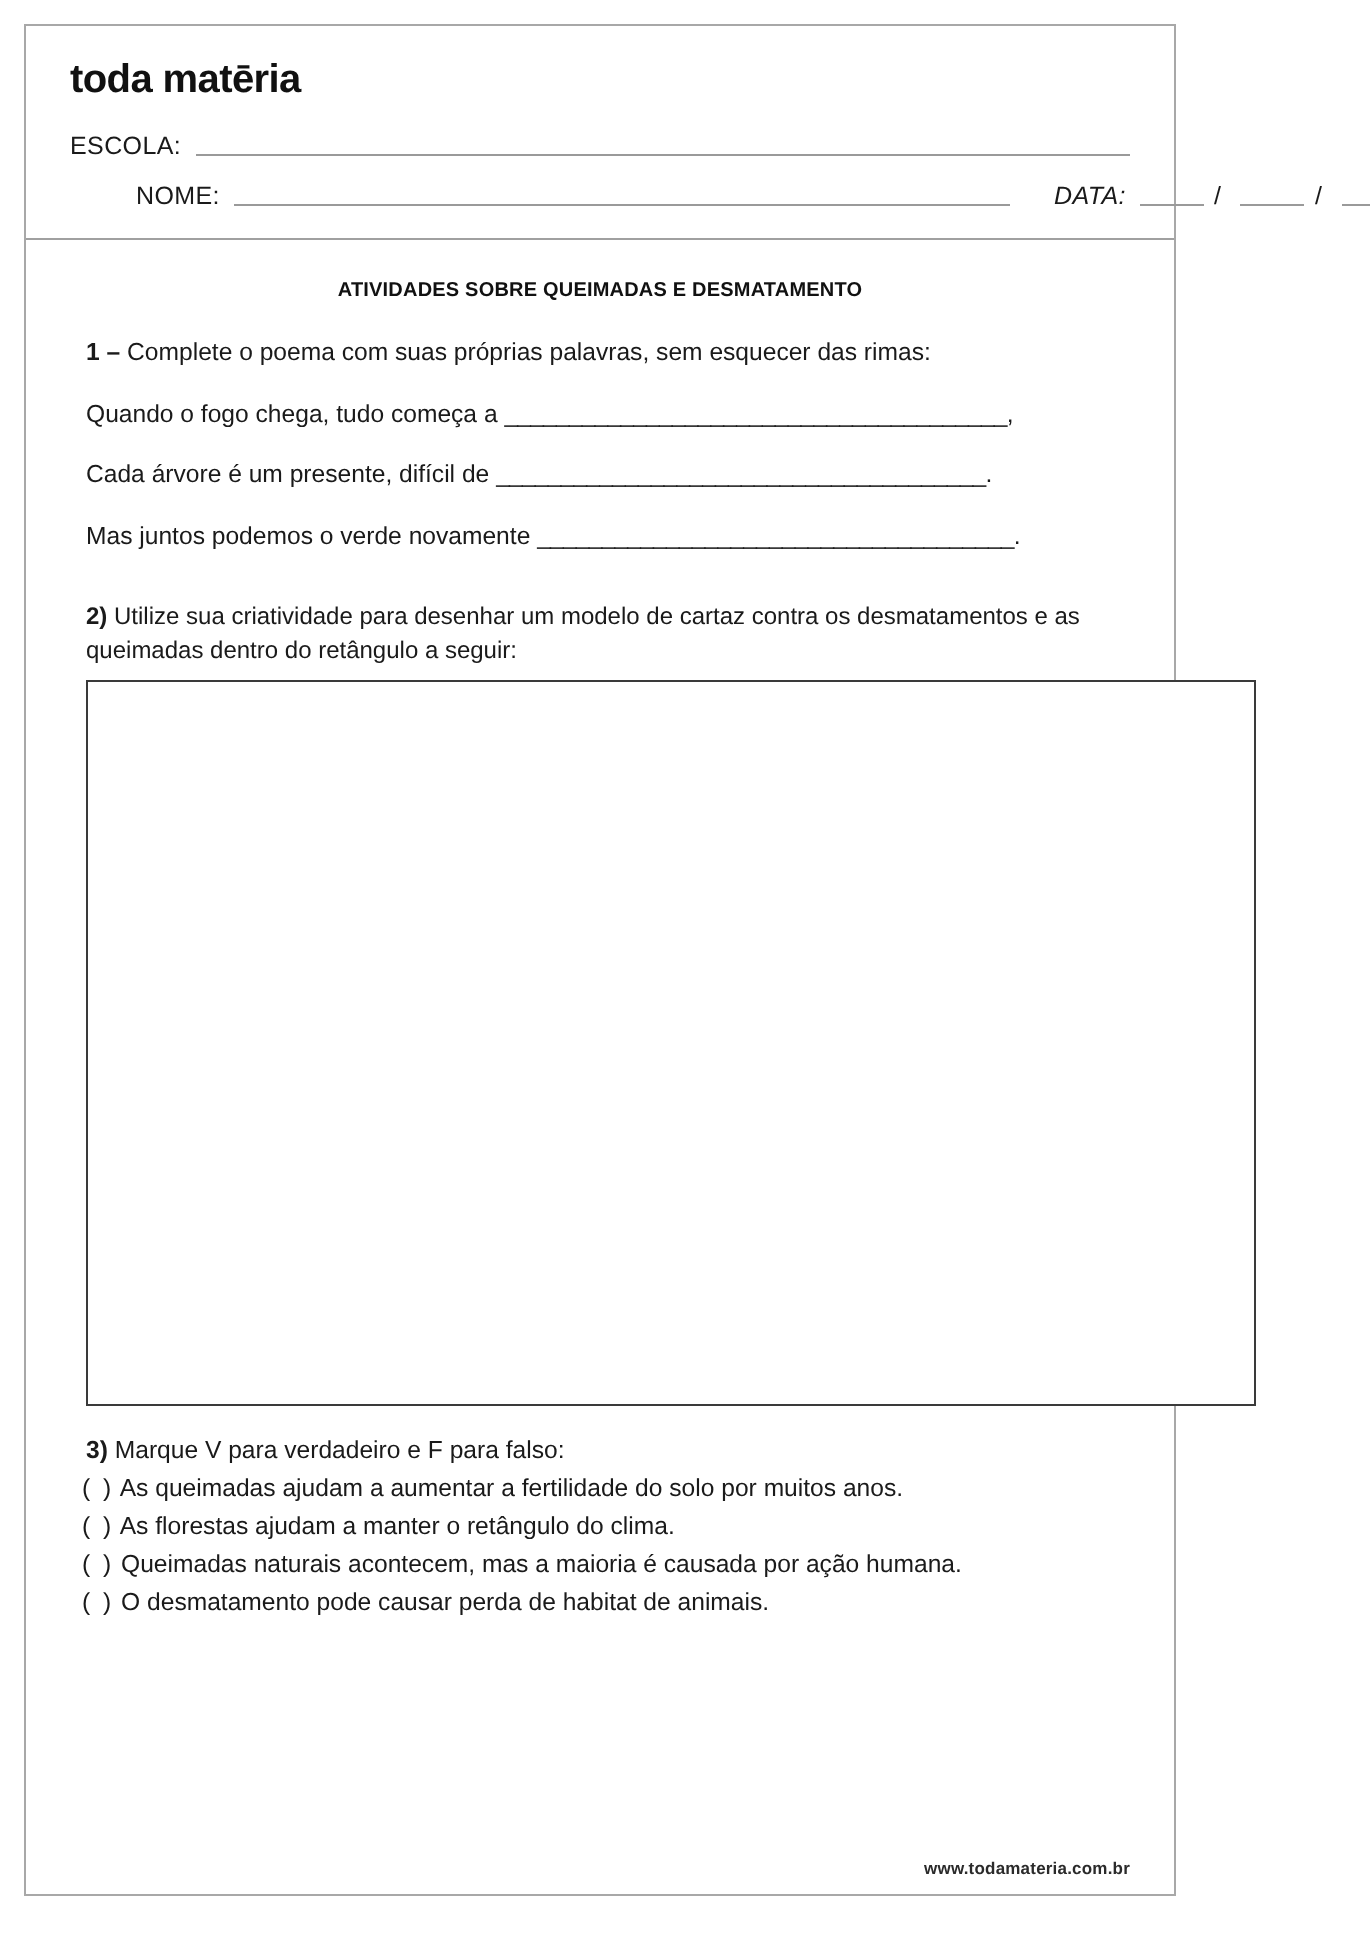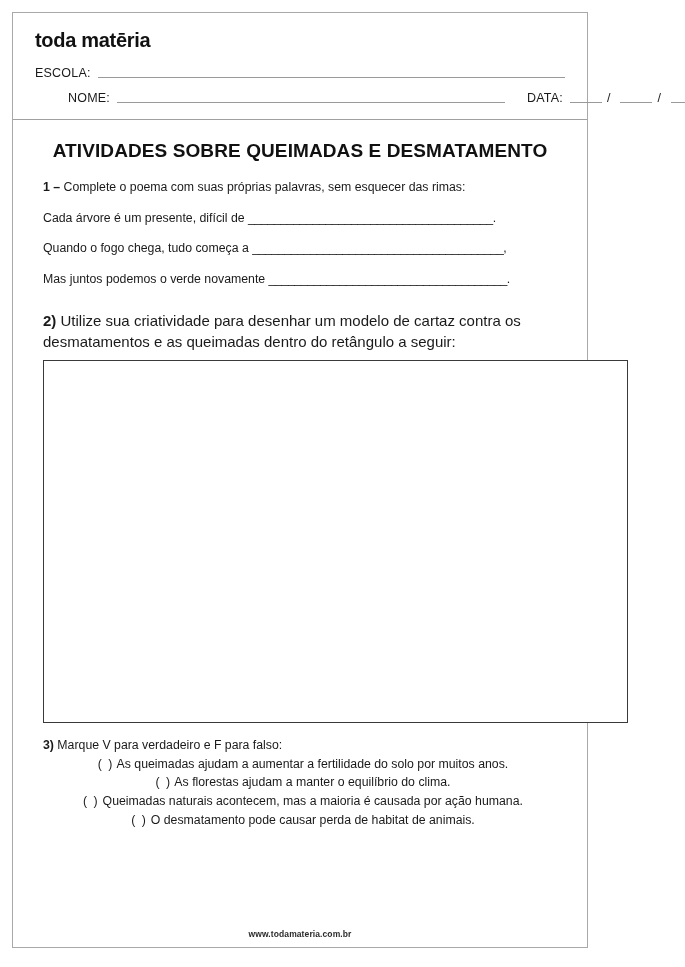--- a/index.html
+++ b/index.html
@@ -64,39 +64,40 @@
     height: 11px;
     margin-left: 7px;
   }
   .rule-grow { flex: 1 1 auto; }
   .rule-nome { width: 388px; flex: 0 0 auto; }
 
   .date-label {
     white-space: nowrap;
     margin-left: 22px;
     letter-spacing: 0.2px;
+    font-style: italic;
   }
   .rule-d { width: 32px; flex: 0 0 auto; }
   .slash {
     margin: 0 3px 0 5px;
     font-size: 12.5px;
     color: #1a1a1a;
   }
 
   
   .content {
     flex: 1 1 auto;
     padding: 14px 22px 0 22px;
     box-sizing: border-box;
     position: relative;
   }
 
   .title {
     text-align: center;
-    font-size: 19px;
+    font-size: 10px;
     font-weight: bold;
     letter-spacing: 0.1px;
     margin: 6px 0 17px 0;
     color: #111;
   }
 
   .q-line {
     font-size: 12.3px;
     line-height: 1.35;
     margin: 12px 0 14px 0;
@@ -111,21 +112,21 @@
     padding-left: 8px;
     white-space: nowrap;
     overflow: hidden;
   }
   .blank {
     letter-spacing: -0.4px;
     font-size: 12.3px;
   }
 
   .q2 {
-    font-size: 15px;
+    font-size: 12px;
     line-height: 1.38;
     margin: 24px 0 7px 0;
     padding-left: 8px;
   }
 
   .draw-box {
     margin-left: 8px;
     width: 585px;
     height: 363px;
     border: 1.6px solid #3a3a3a;
@@ -136,32 +137,31 @@
   .q3 {
     font-size: 12.3px;
     margin: 15px 0 3px 0;
     padding-left: 8px;
   }
 
   .tf-list {
     list-style: none;
     margin: 0;
     padding: 0 0 0 6px;
-    text-align: center;
   }
   .tf-item {
     font-size: 12.3px;
     line-height: 1.52;
     white-space: nowrap;
   }
   .tf-paren { letter-spacing: 1.5px; }
 
   .footer {
     flex: 0 0 auto;
-    text-align: center;
+    text-align: right;
     padding: 0 22px 8px 22px;
     font-size: 8.5px;
     font-weight: bold;
     color: #2b2b2b;
     letter-spacing: 0.1px;
   }
 </style>
 </head>
 <body>
 
@@ -190,24 +190,24 @@
   <div class="content">
 
     <div class="title">ATIVIDADES SOBRE QUEIMADAS E DESMATAMENTO</div>
 
     <p class="q-line">
       <span class="qnum">1 –</span>
       <span>Complete o poema com suas próprias palavras, sem esquecer das rimas:</span>
     </p>
 
     <p class="poem-line">
+      <span>Quando o fogo chega, tudo começa a </span><span class="blank">_______________________________________</span><span>,</span>
+    </p>
+    <p class="poem-line">
       <span>Cada árvore é um presente, difícil de </span><span class="blank">______________________________________</span><span>.</span>
-    </p>
-    <p class="poem-line">
-      <span>Quando o fogo chega, tudo começa a </span><span class="blank">_______________________________________</span><span>,</span>
     </p>
     <p class="poem-line">
       <span>Mas juntos podemos o verde novamente </span><span class="blank">_____________________________________</span><span>.</span>
     </p>
 
     <p class="q2">
       <span class="qnum">2)</span>
       <span>Utilize sua criatividade para desenhar um modelo de cartaz contra os desmatamentos e as queimadas dentro do retângulo a seguir:</span>
     </p>
 
@@ -218,21 +218,21 @@
       <span>Marque V para verdadeiro e F para falso:</span>
     </p>
 
     <ul class="tf-list">
       <li class="tf-item">
         <span class="tf-paren">(   )</span>
         <span>As queimadas ajudam a aumentar a fertilidade do solo por muitos anos.</span>
       </li>
       <li class="tf-item">
         <span class="tf-paren">(   )</span>
-        <span>As florestas ajudam a manter o equilíbrio do clima.</span>
+        <span>As florestas ajudam a manter o retângulo do clima.</span>
       </li>
       <li class="tf-item">
         <span class="tf-paren">(   )</span>
         <span>Queimadas naturais acontecem, mas a maioria é causada por ação humana.</span>
       </li>
       <li class="tf-item">
         <span class="tf-paren">(   )</span>
         <span>O desmatamento pode causar perda de habitat de animais.</span>
       </li>
     </ul>

